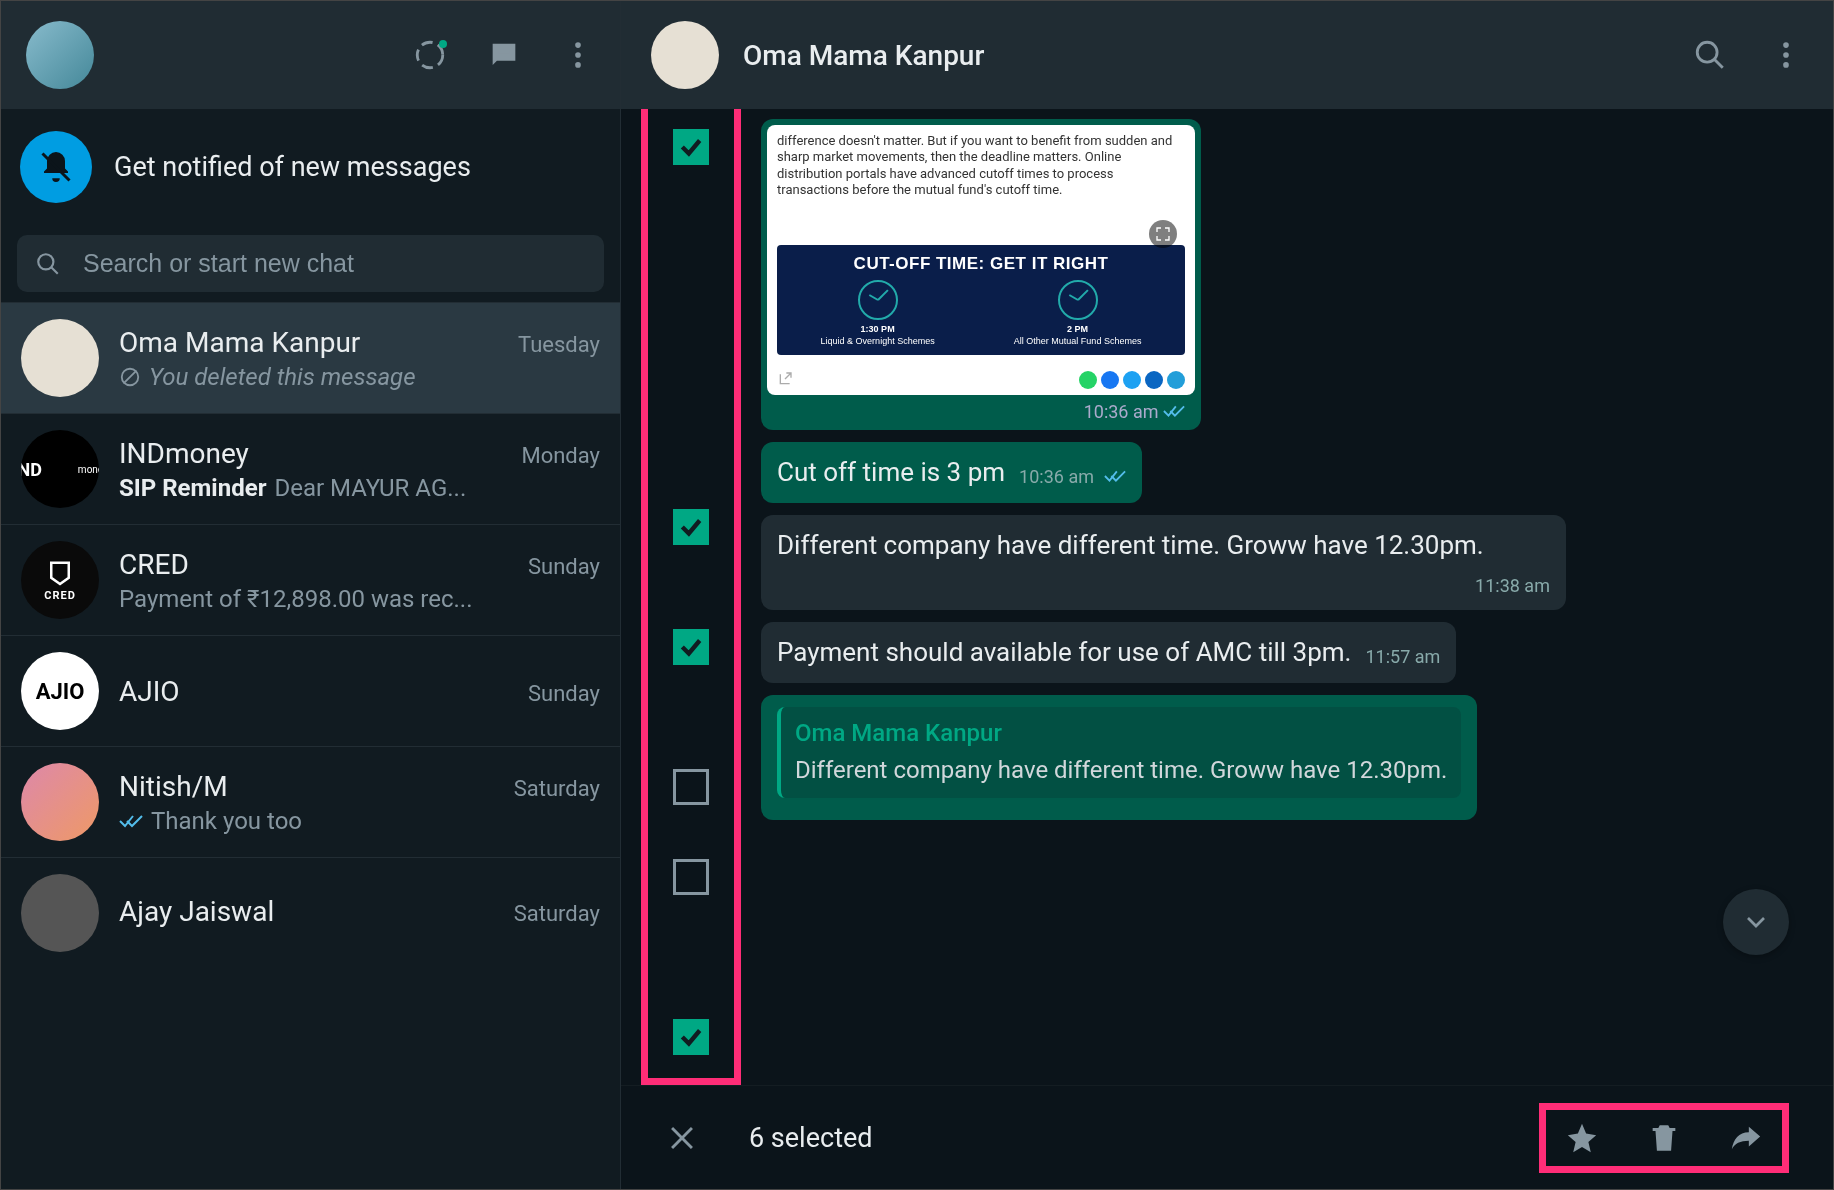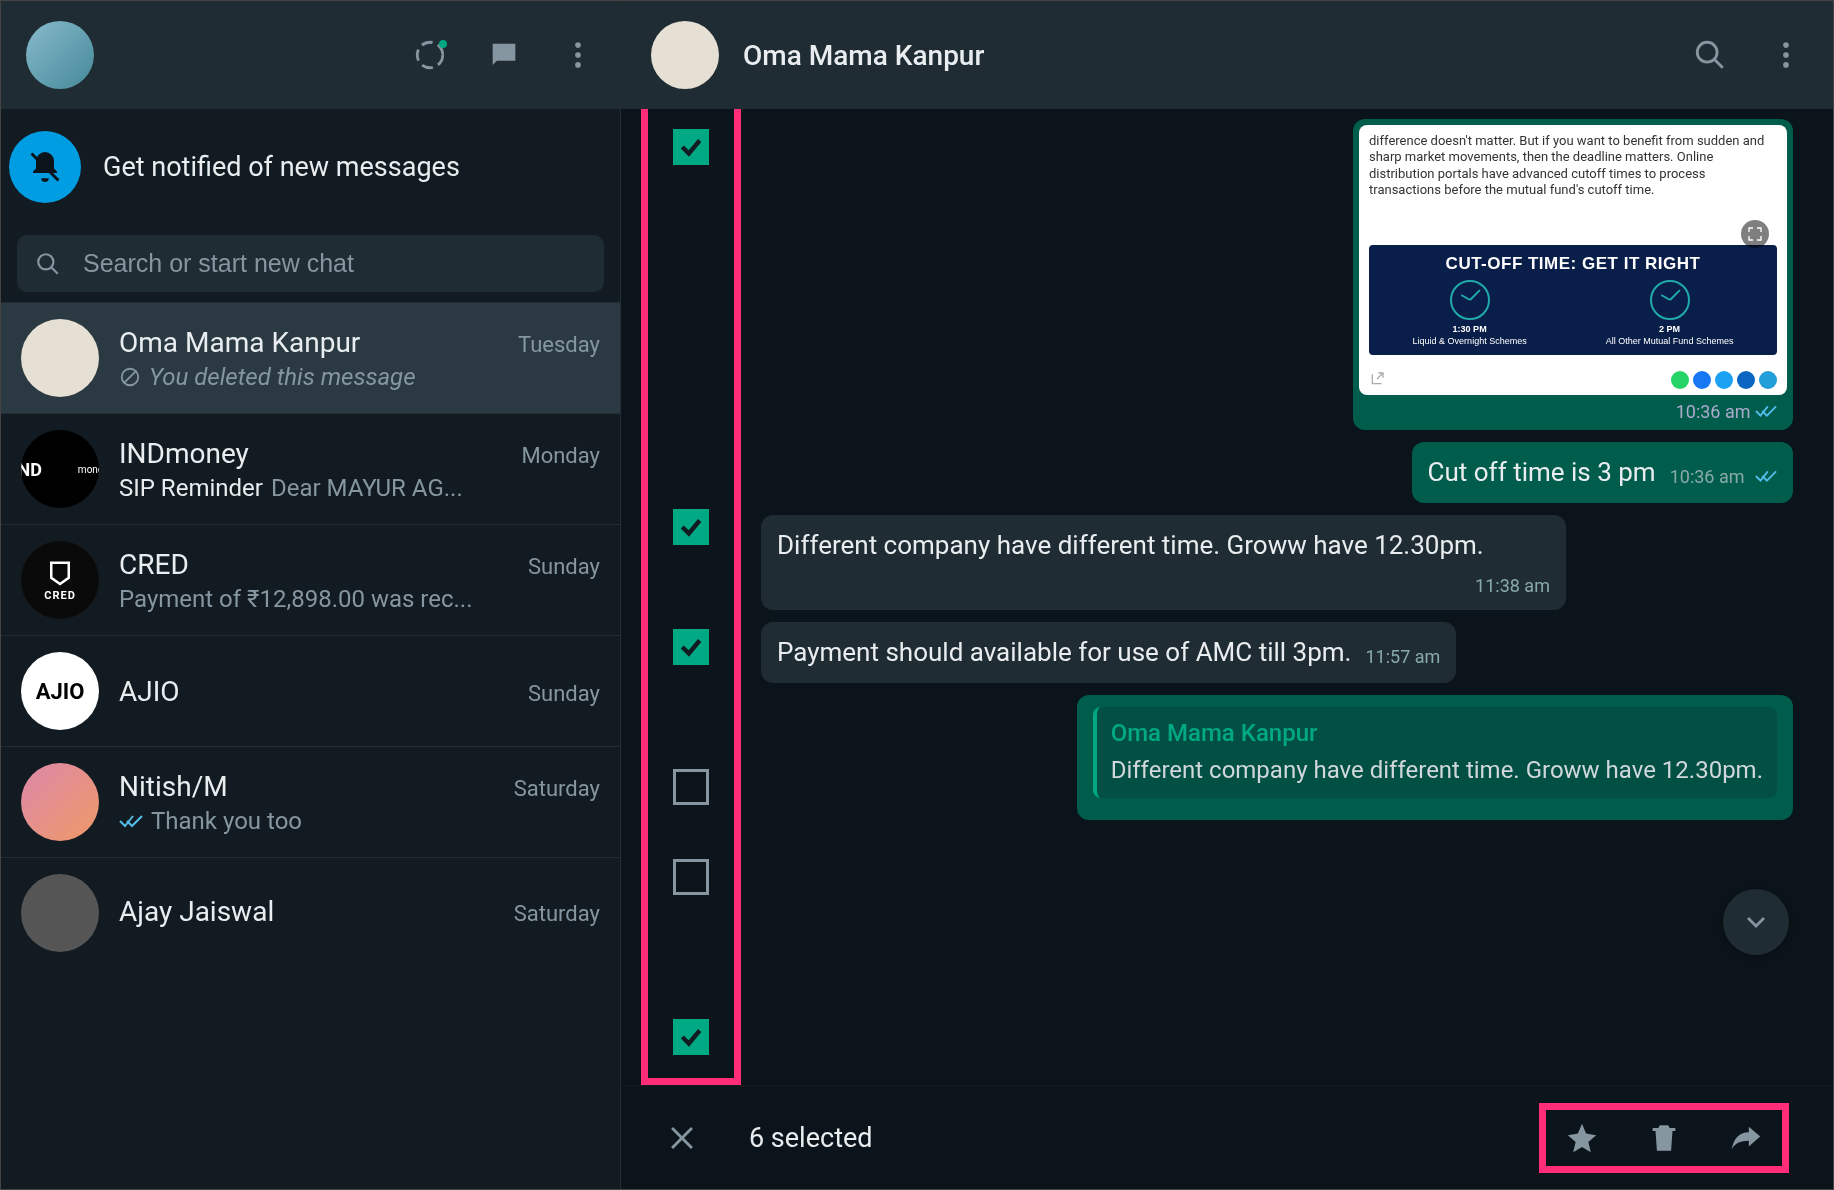--- a/index.html
+++ b/index.html
@@ -39,58 +39,58 @@
   
   .sidebar{width:620px; flex:0 0 620px; display:flex; flex-direction:column; background:var(--bg-panel); border-right:1px solid var(--border);}
   .sb-header{height:108px; background:var(--bg-header); display:flex; align-items:center; padding:0 25px; gap:20px;}
   .avatar{width:68px; height:68px; border-radius:50%; background:linear-gradient(135deg,#88b,#5a8); display:inline-flex; align-items:center; justify-content:center; color:#fff; font-size:26px; overflow:hidden;}
   .sb-actions{margin-left:auto; display:flex; gap:40px; align-items:center;}
   .icon{width:34px; height:34px; display:inline-flex; align-items:center; justify-content:center; color:var(--text-secondary); cursor:pointer;}
   .icon svg{width:34px; height:34px;}
   .status-dot{position:relative;}
   .status-dot::after{content:''; position:absolute; top:2px; right:0; width:8px; height:8px; background:#00a884; border-radius:50%;}
 
-  .notif-banner{display:flex; align-items:center; gap:22px; padding:22px 8px;}
+  .notif-banner{display:flex; align-items:center; gap:22px; padding:22px 19px;}
   .notif-bell{width:72px; height:72px; border-radius:50%; background:var(--blue-btn); display:flex; align-items:center; justify-content:center;}
   .notif-bell svg{width:36px; height:36px; fill:#0b141a;}
   .notif-title{font-size:27px; color:var(--text-primary); font-weight:400;}
   .notif-sub{font-size:25px; color:var(--text-secondary); display:flex; align-items:center; gap:8px; margin-top:4px;}
 
   .search-wrap{padding:10px 16px;}
   .search{display:flex; align-items:center; background:var(--bg-search); border-radius:10px; padding:14px 18px; gap:22px;}
   .search input{background:transparent; border:none; outline:none; color:var(--text-primary); font-size:25px; flex:1;}
   .search input::placeholder{color:var(--text-secondary);}
 
   .chats{flex:1; overflow-y:hidden;}
   .chat-item{display:flex; align-items:center; padding:16px 20px; gap:20px; border-top:1px solid var(--border); cursor:pointer;}
   .chat-item.active{background:var(--bg-active);}
   .chat-avatar{width:78px; height:78px; border-radius:50%; background:#555; flex:0 0 78px; display:flex; align-items:center; justify-content:center; color:#fff; font-size:24px; overflow:hidden;}
   .chat-info{flex:1; min-width:0;}
   .chat-row{display:flex; justify-content:space-between; align-items:baseline;}
   .chat-name{font-size:28px; color:var(--text-primary); font-weight:400;}
   .chat-date{font-size:22px; color:var(--text-secondary);}
   .chat-preview{font-size:24px; color:var(--text-secondary); margin-top:4px; white-space:nowrap; overflow:hidden; text-overflow:ellipsis; display:flex; align-items:center; gap:8px;}
   .chat-preview .deleted{font-style:italic; display:flex; align-items:center; gap:8px;}
-  .chat-preview .bold{color:var(--text-primary); font-weight:400;}
+  .chat-preview .bold{color:var(--text-primary); font-weight:700;}
   .tick-blue{color:#53bdeb;}
 
   
   .chat-pane{flex:1; display:flex; flex-direction:column; background:var(--bg-chat);}
   .chat-header{height:108px; background:var(--bg-header); display:flex; align-items:center; padding:0 30px; gap:24px;}
   .chat-header-avatar{width:68px; height:68px; border-radius:50%; background:#ccc; overflow:hidden;}
   .chat-title{font-size:28px; font-weight:500; color:var(--text-primary);}
   .chat-header-actions{margin-left:auto; display:flex; gap:42px;}
 
   .messages{flex:1; position:relative; padding:10px 40px 10px 20px; overflow:hidden;}
   .checkbox-column{position:absolute; left:20px; top:0; bottom:0; width:100px; border:7px solid #ff2d77; border-top:none; padding-top:12px;}
   .sel-checkbox{width:36px; height:36px; border:3px solid #8696a0; background:transparent; margin:0 auto; display:flex; align-items:center; justify-content:center; cursor:pointer;}
   .sel-checkbox.checked{background:#00a884; border-color:#00a884;}
   .sel-checkbox svg{width:26px; height:26px; color:#111b21;}
 
-  .msg-row{display:flex; justify-content:flex-end; margin-bottom:12px; position:relative; padding-left:120px;}
+  .msg-row{display:flex; justify-content:flex-start; margin-bottom:12px; position:relative; padding-left:120px;}
   .msg-row.in{justify-content:flex-start;}
   .msg-row.in .bubble{background:var(--bubble-in);}
   .bubble{background:var(--green-msg); border-radius:12px; padding:12px 16px; max-width:78%; color:var(--text-primary); font-size:26px; line-height:1.4; position:relative;}
   .bubble .time{font-size:18px; color:#8aa; margin-left:14px; float:right; margin-top:10px;}
   .bubble .time .dbl-check{display:inline-block; margin-left:6px; color:#53bdeb;}
   .bubble a, .bubble .link{color:var(--link); text-decoration:none;}
 
   
   .quote{background:#025043; border-left:4px solid #00a884; border-radius:8px; padding:10px 14px; margin-bottom:10px;}
   .quote-name{color:#00a884; font-size:24px; font-weight:500;}

